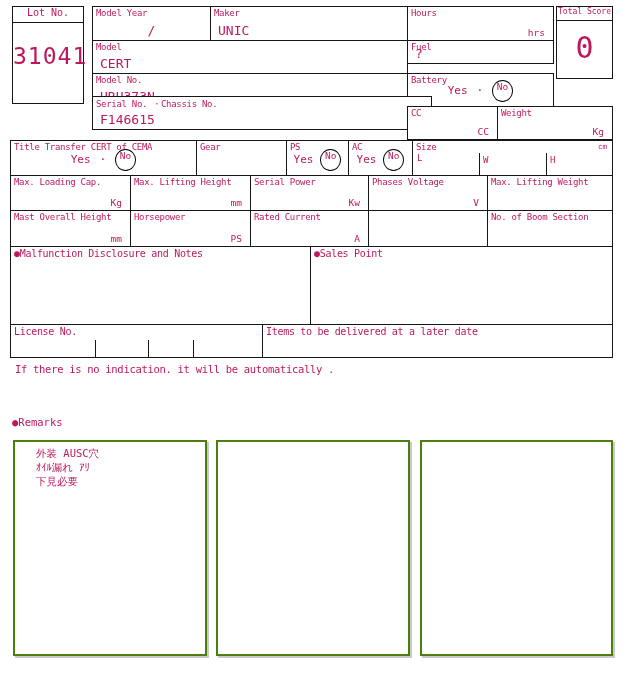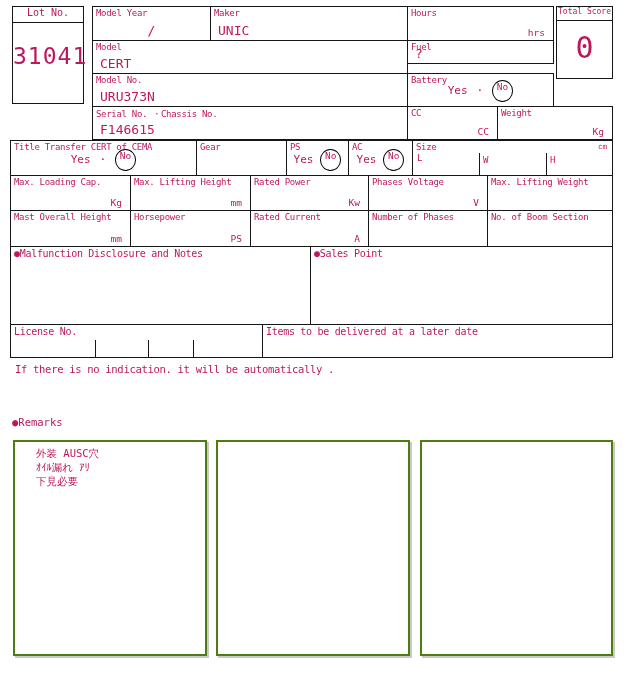--- a/index.html
+++ b/index.html
@@ -62,21 +62,21 @@
 
   <div class="cell" style="left:92px;top:73px;width:316px;height:34px;">
     <span class="lbl">Model No.</span>
     <span class="val">URU373N</span>
   </div>
   <div class="cell" style="left:407px;top:73px;width:147px;height:34px;">
     <span class="lbl">Battery</span>
     <span class="yesno"><span>Yes</span> <span>・</span> <span class="nocircle">No</span></span>
   </div>
 
-  <div class="cell" style="left:92px;top:106px;width:340px;height:34px;">
+  <div class="cell" style="left:92px;top:96px;width:340px;height:34px;">
     <span class="lbl">Serial No. ・Chassis No.</span>
     <span class="val">F146615</span>
   </div>
   <div class="cell" style="left:407px;top:106px;width:91px;height:34px;">
     <span class="lbl">CC</span>
     <span class="unit">CC</span>
   </div>
   <div class="cell" style="left:497px;top:106px;width:116px;height:34px;">
     <span class="lbl">Weight</span>
     <span class="unit">Kg</span>
@@ -109,21 +109,21 @@
 
   <div class="cell" style="left:10px;top:175px;width:121px;height:36px;">
     <span class="lbl">Max. Loading Cap.</span>
     <span class="unit">Kg</span>
   </div>
   <div class="cell" style="left:130px;top:175px;width:121px;height:36px;">
     <span class="lbl">Max. Lifting Height</span>
     <span class="unit">mm</span>
   </div>
   <div class="cell" style="left:250px;top:175px;width:119px;height:36px;">
-    <span class="lbl">Rated Power</span>
+    <span class="lbl">Serial Power</span>
     <span class="unit">Kw</span>
   </div>
   <div class="cell" style="left:368px;top:175px;width:120px;height:36px;">
     <span class="lbl">Phases Voltage</span>
     <span class="unit">V</span>
   </div>
   <div class="cell" style="left:487px;top:175px;width:126px;height:48px;">
     <span class="lbl">Max. Lifting Weight</span>
     <span class="unit">t</span>
   </div>
@@ -132,23 +132,20 @@
     <span class="lbl">Mast Overall Height</span>
     <span class="unit">mm</span>
   </div>
   <div class="cell" style="left:130px;top:210px;width:121px;height:37px;">
     <span class="lbl">Horsepower</span>
     <span class="unit">PS</span>
   </div>
   <div class="cell" style="left:250px;top:210px;width:119px;height:37px;">
     <span class="lbl">Rated Current</span>
     <span class="unit">A</span>
-  </div>
-  <div class="cell" style="left:368px;top:210px;width:120px;height:37px;">
-    <span class="lbl">Number of Phases</span>
   </div>
   <div class="cell" style="left:487px;top:210px;width:126px;height:37px;">
     <span class="lbl">No. of Boom Section</span>
   </div>
 
   <div class="cell" style="left:10px;top:246px;width:301px;height:79px;">
     <span class="lbl" style="font-size:10px;">●Malfunction Disclosure and Notes</span>
   </div>
   <div class="cell" style="left:310px;top:246px;width:303px;height:79px;">
     <span class="lbl" style="font-size:10px;">●Sales Point</span>

